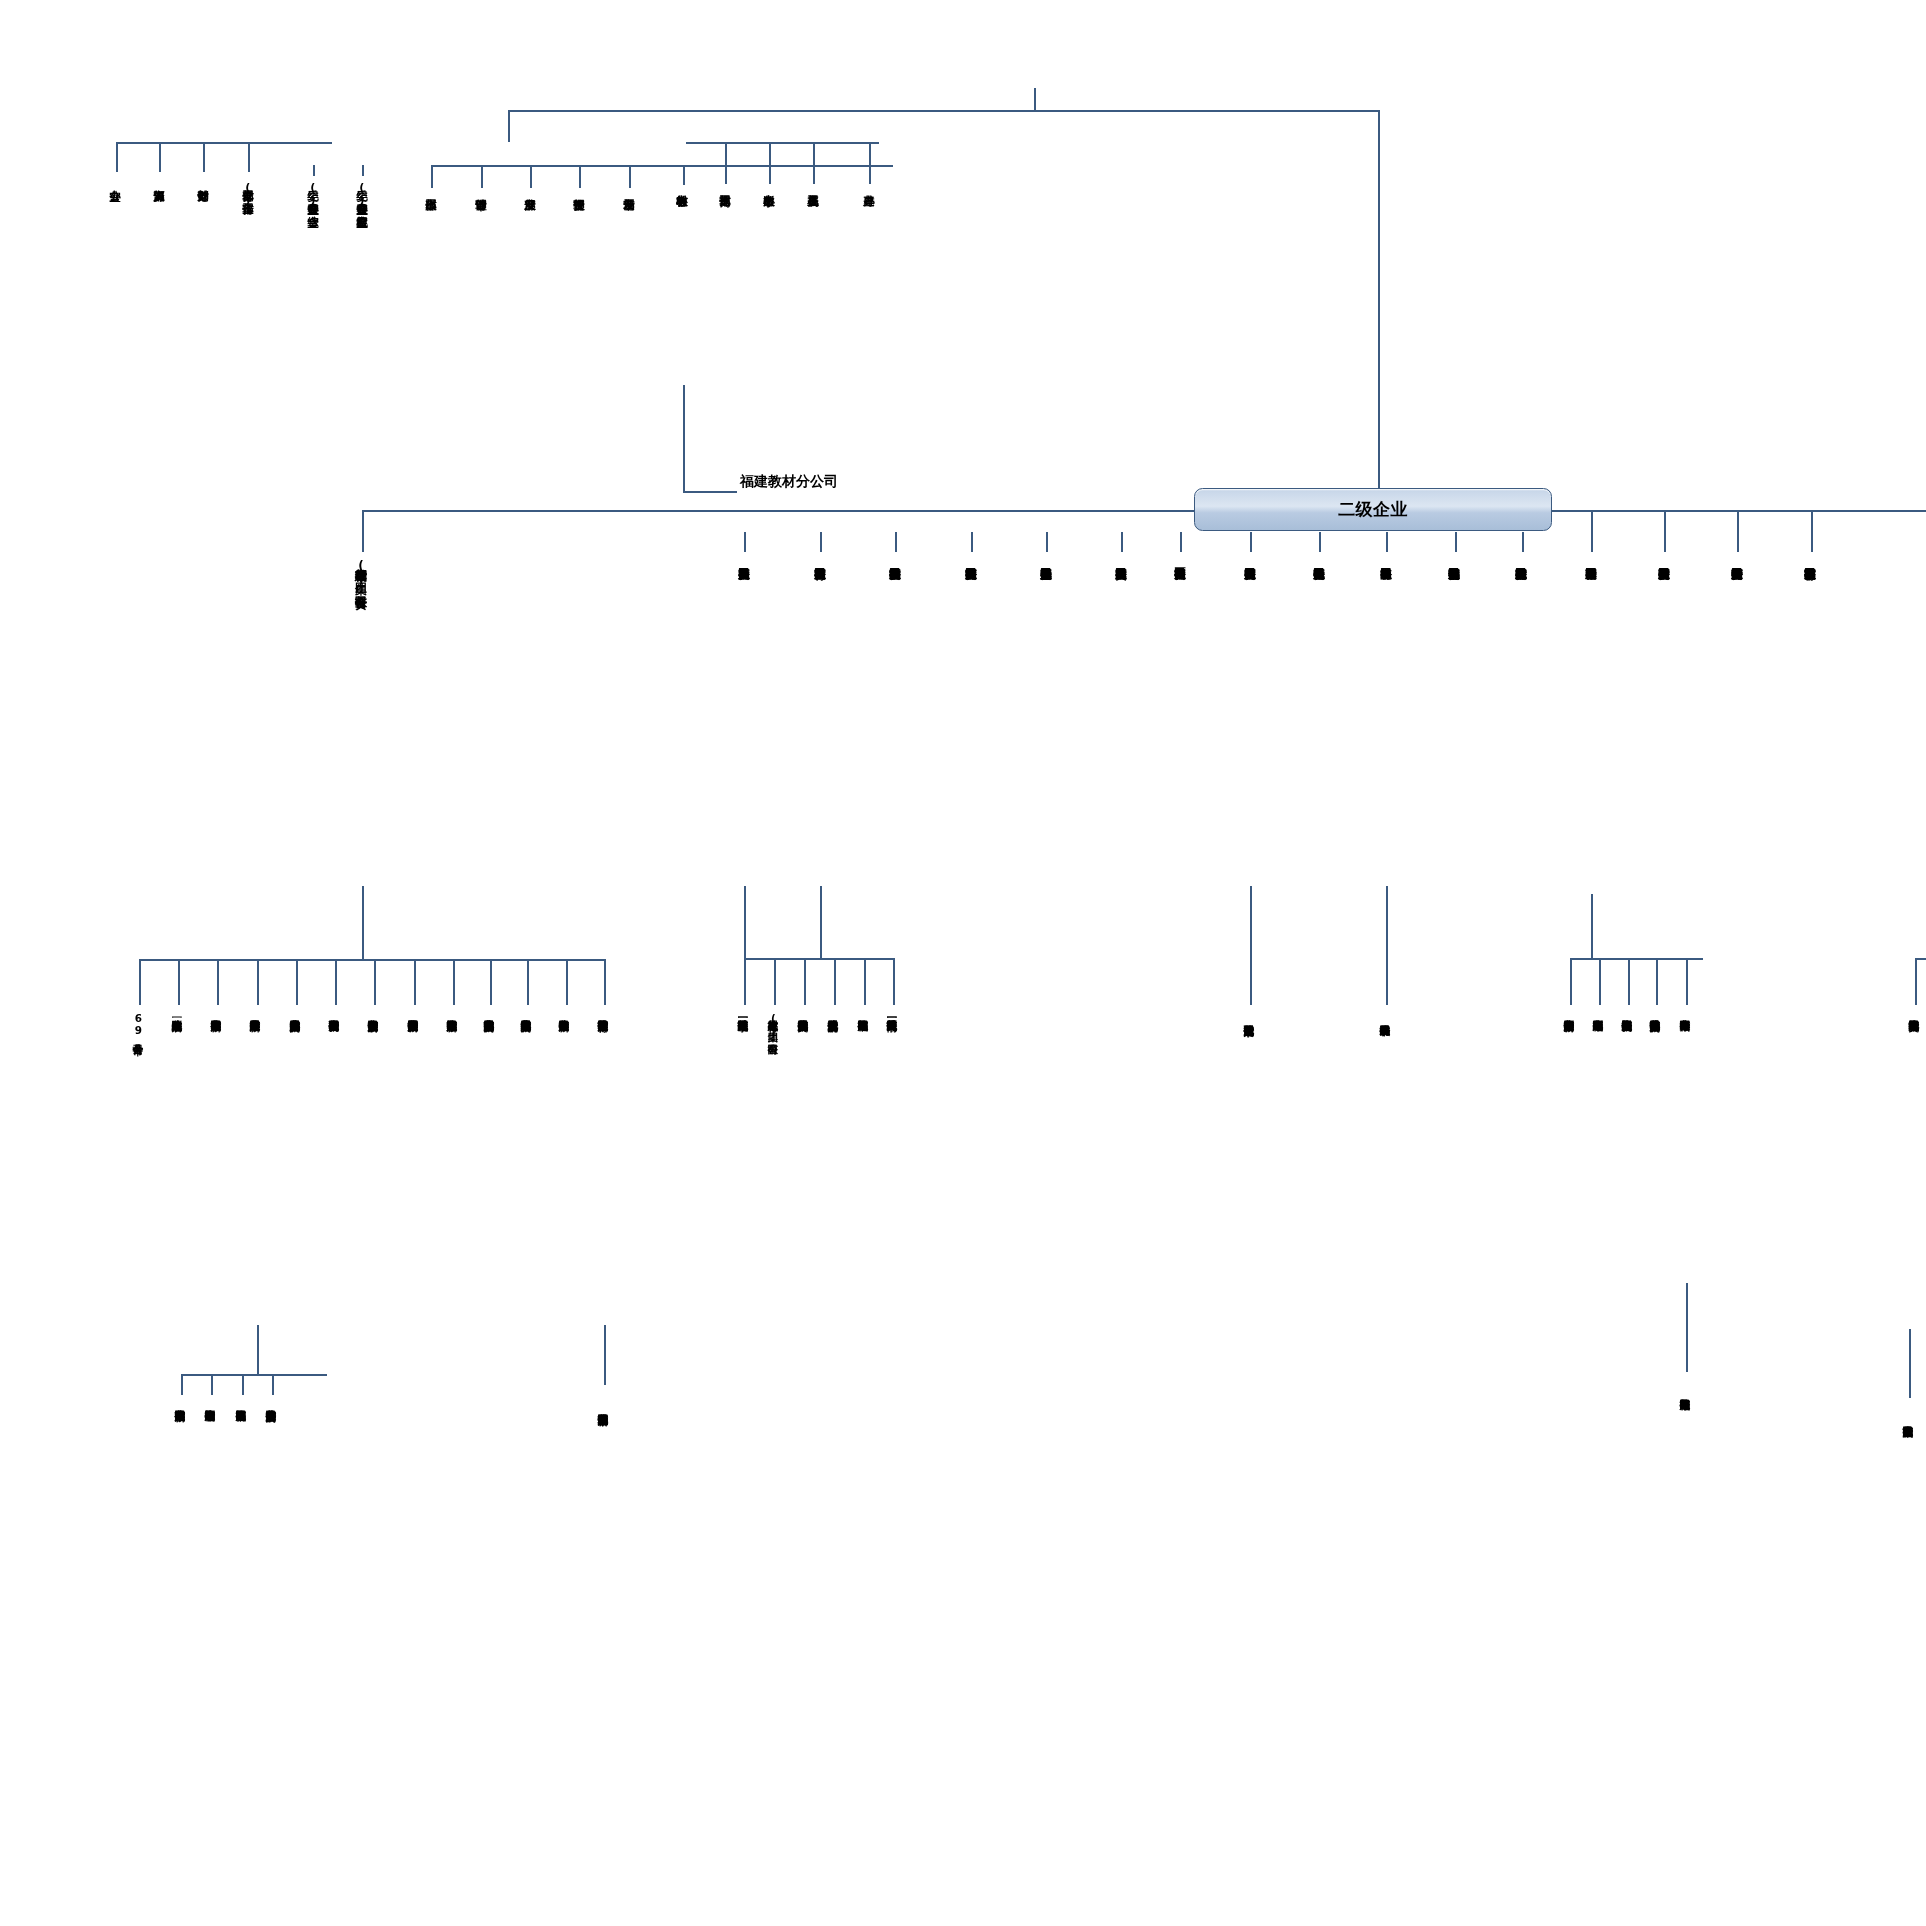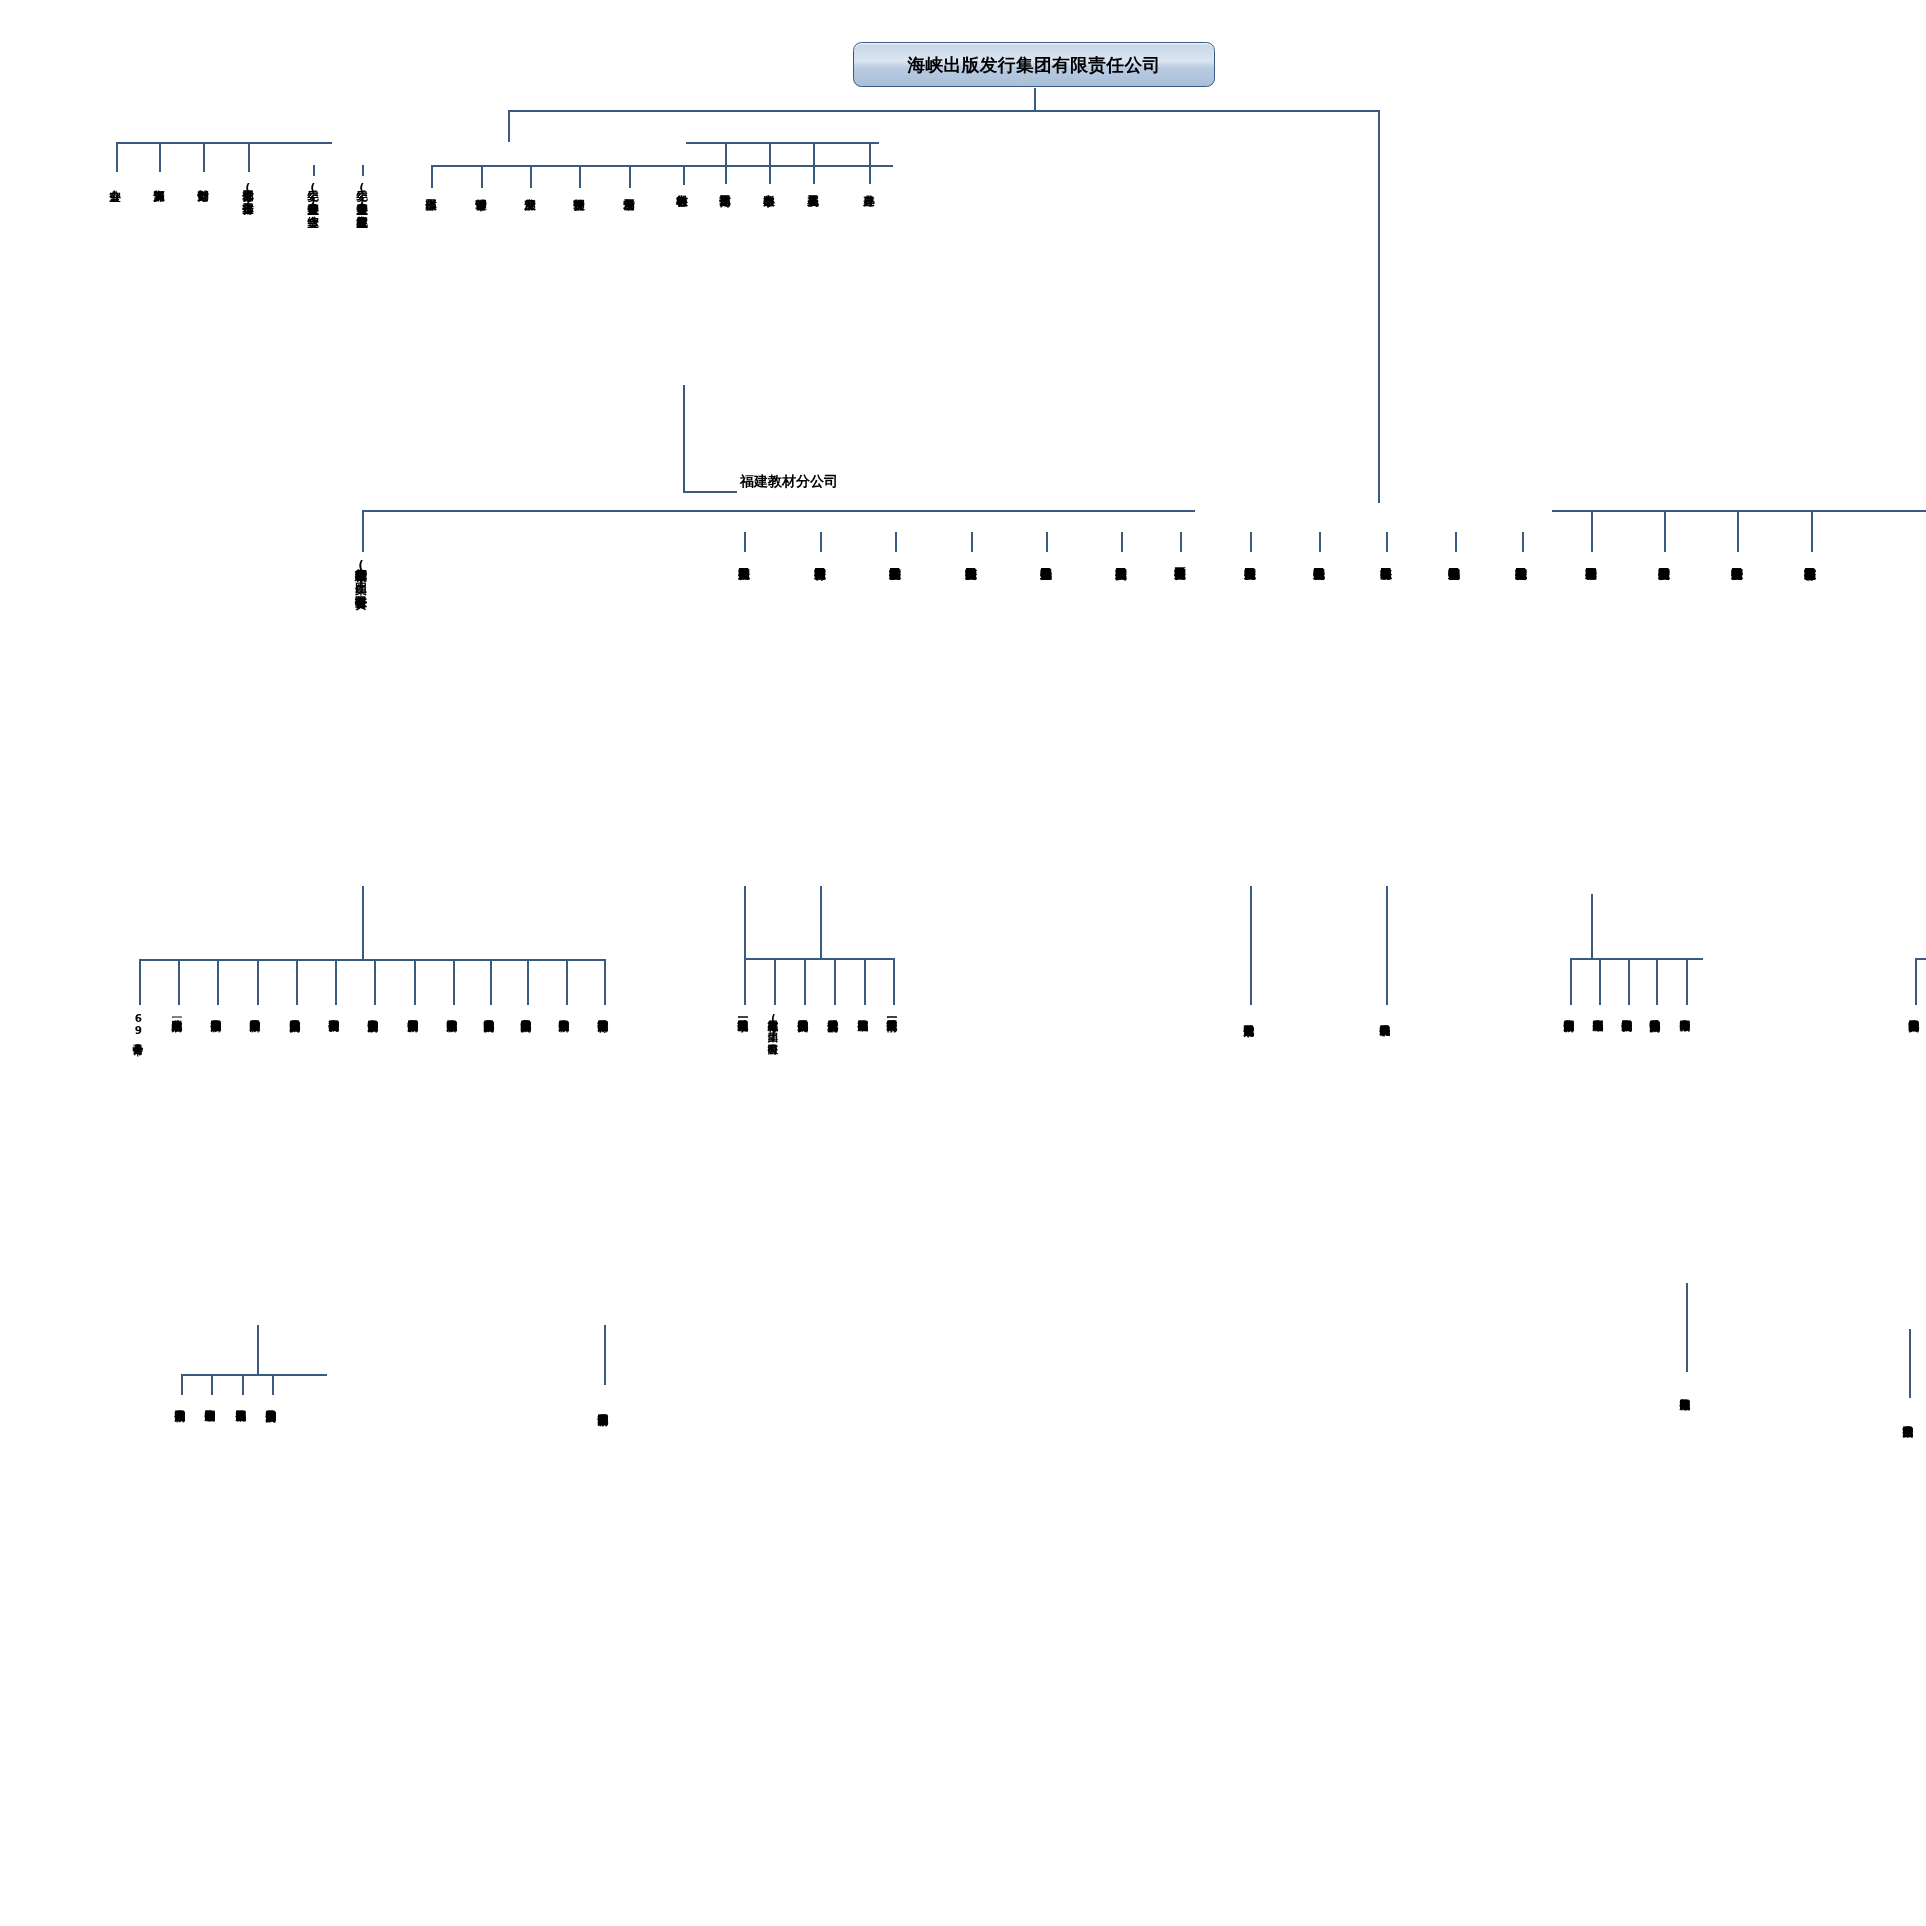--- a/index.html
+++ b/index.html
@@ -43,23 +43,20 @@
   
   .ln{position:absolute;background:#3b5a80;}
   .lnh{height:1.2px;}
   .lnv{width:1.2px;}
 </style>
 </head>
 <body>
 
 <div id="chart">
 
-  <div class="node-box" style="left:853px;top:42px;width:362px;height:45px;font-size:17.7px;">
-    <span>海峡出版发行集团有限责任公司</span>
-  </div>
 
   <div class="ln lnv" style="left:1034px;top:88px;width:1.5px;height:23px;"></div>
 
   <div class="ln lnh" style="left:508px;top:110px;width:871px;height:1.5px;"></div>
 
   <div class="ln lnv" style="left:508px;top:110px;width:1.5px;height:32px;"></div>
 
   <div class="ln lnv" style="left:1378px;top:110px;width:1.5px;height:393px;"></div>
 
 
@@ -101,20 +98,23 @@
   <div class="vlabel mid" style="left:676px;top:186px;">教材教辅中心</div>
   <div class="vlabel mid" style="left:719px;top:186px;">离退休工作部</div>
   <div class="vlabel mid" style="left:763px;top:186px;">数字出版中心</div>
   <div class="vlabel mid" style="left:807px;top:186px;">直属机关工会</div>
   <div class="vlabel mid" style="left:863px;top:186px;">基建办</div>
 
   <div class="ln lnv" style="left:683px;top:385px;width:1.5px;height:106px;"></div>
   <div class="ln lnh" style="left:683px;top:491px;width:54px;height:1.5px;"></div>
   <div class="hlabel" style="left:740px;top:473px;font-size:14px;">福建教材分公司</div>
 
+  <div class="node-box" style="left:1194px;top:488px;width:358px;height:43px;font-size:17px;">
+    <span>二级企业</span>
+  </div>
 
   <div class="ln lnh" style="left:362px;top:510px;width:833px;height:1.5px;"></div>
   <div class="ln lnh" style="left:1552px;top:510px;width:398px;height:1.5px;"></div>
 
   <div class="ln lnv" style="left:362px;top:510px;width:1.5px;height:42px;"></div>
   <div class="ln lnv" style="left:744px;top:532px;width:1.5px;height:20px;"></div>
   <div class="ln lnv" style="left:820px;top:532px;width:1.5px;height:20px;"></div>
   <div class="ln lnv" style="left:895px;top:532px;width:1.5px;height:20px;"></div>
   <div class="ln lnv" style="left:971px;top:532px;width:1.5px;height:20px;"></div>
   <div class="ln lnv" style="left:1046px;top:532px;width:1.5px;height:20px;"></div>

